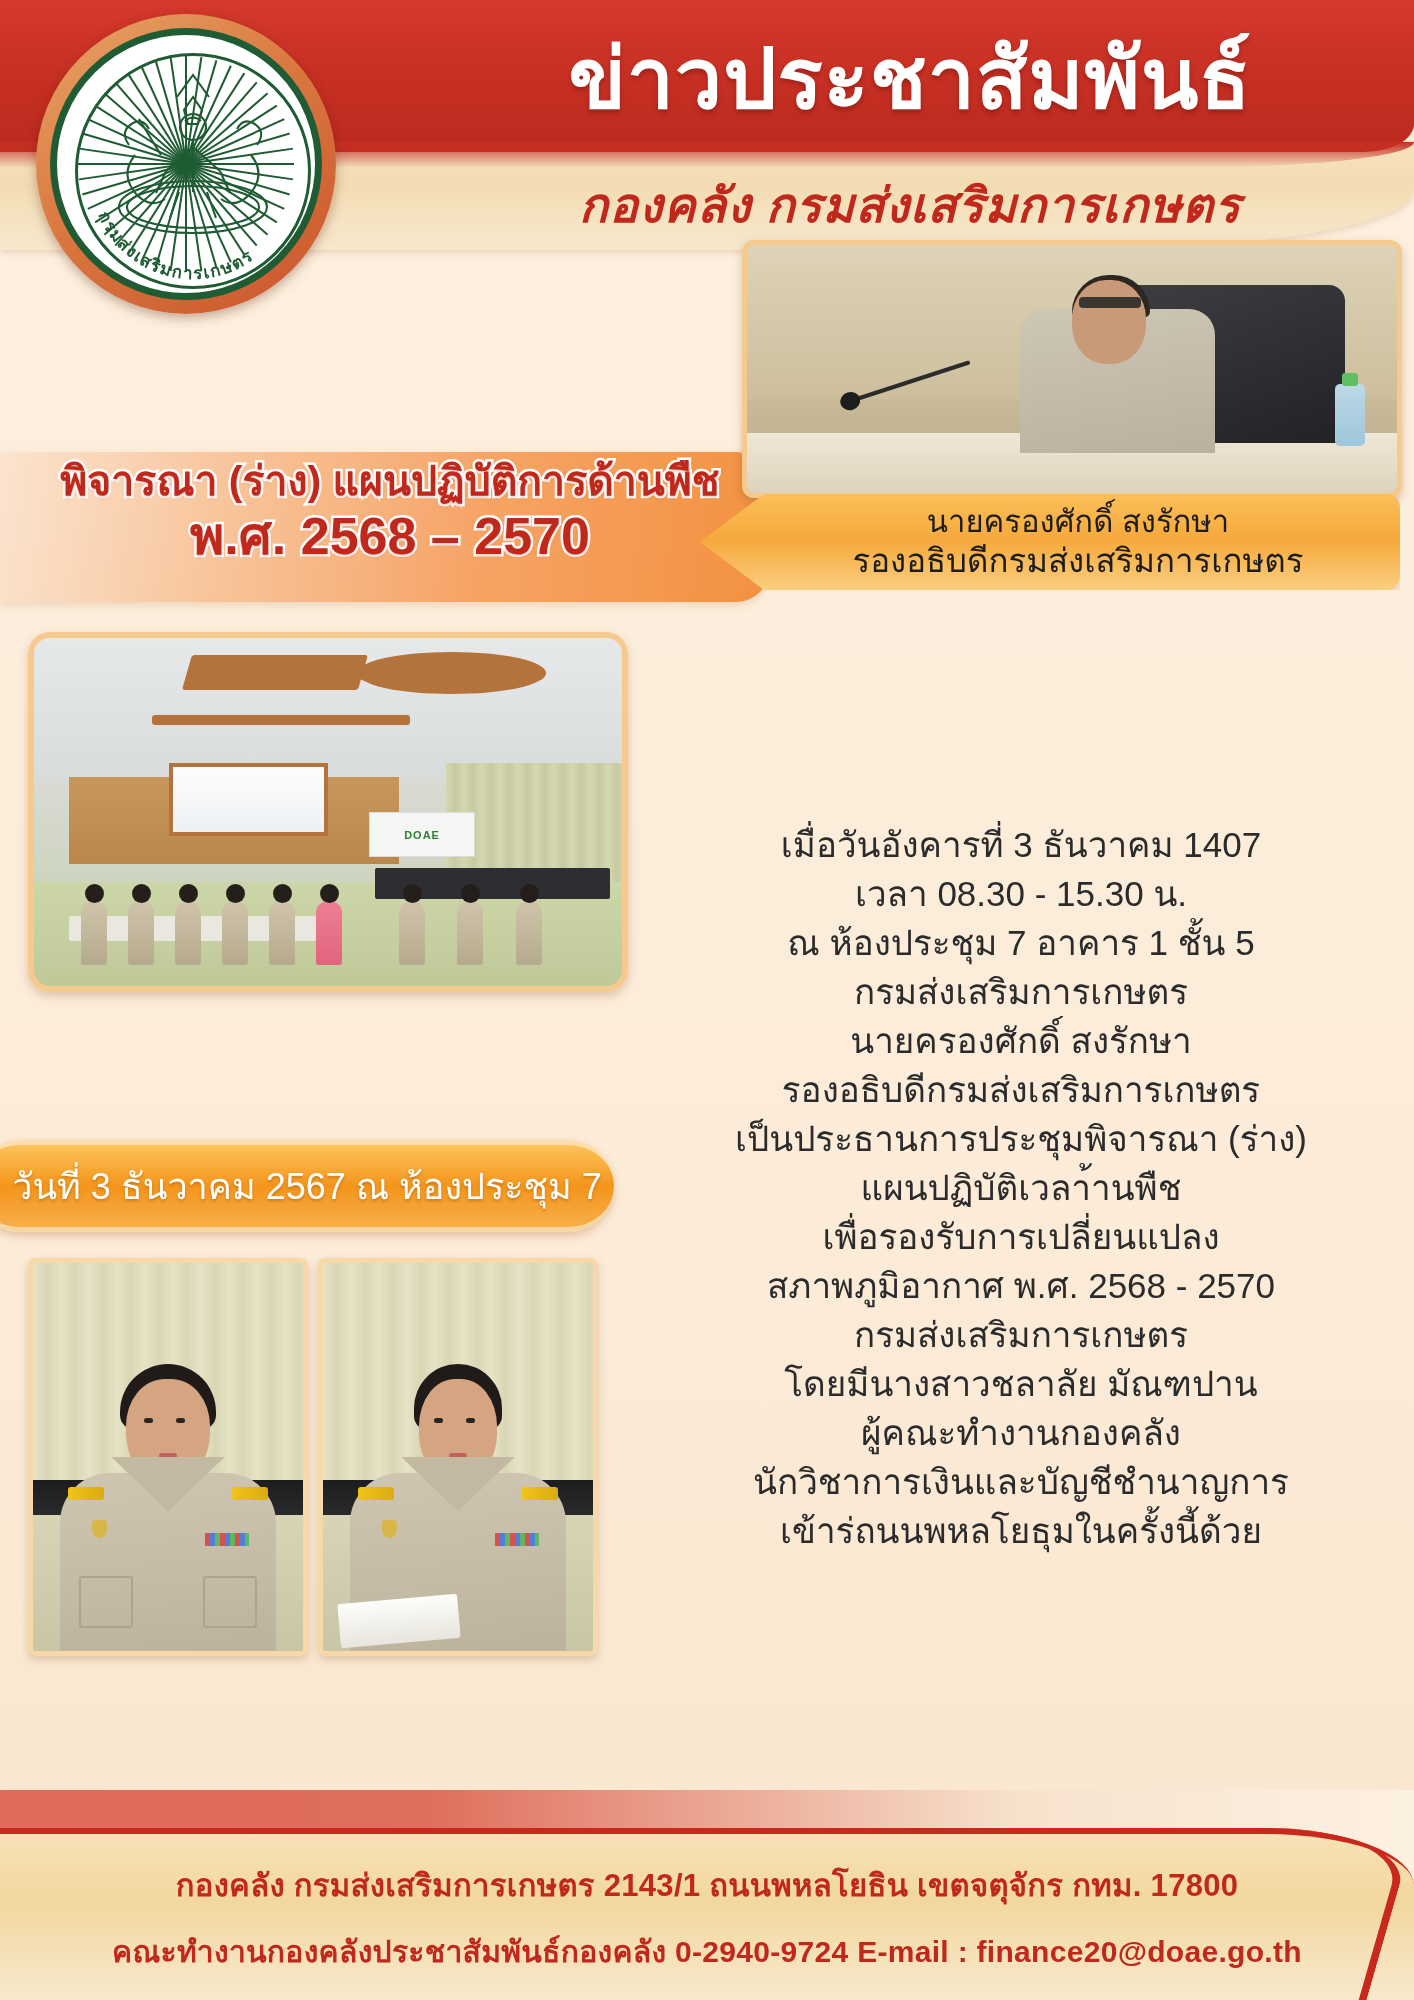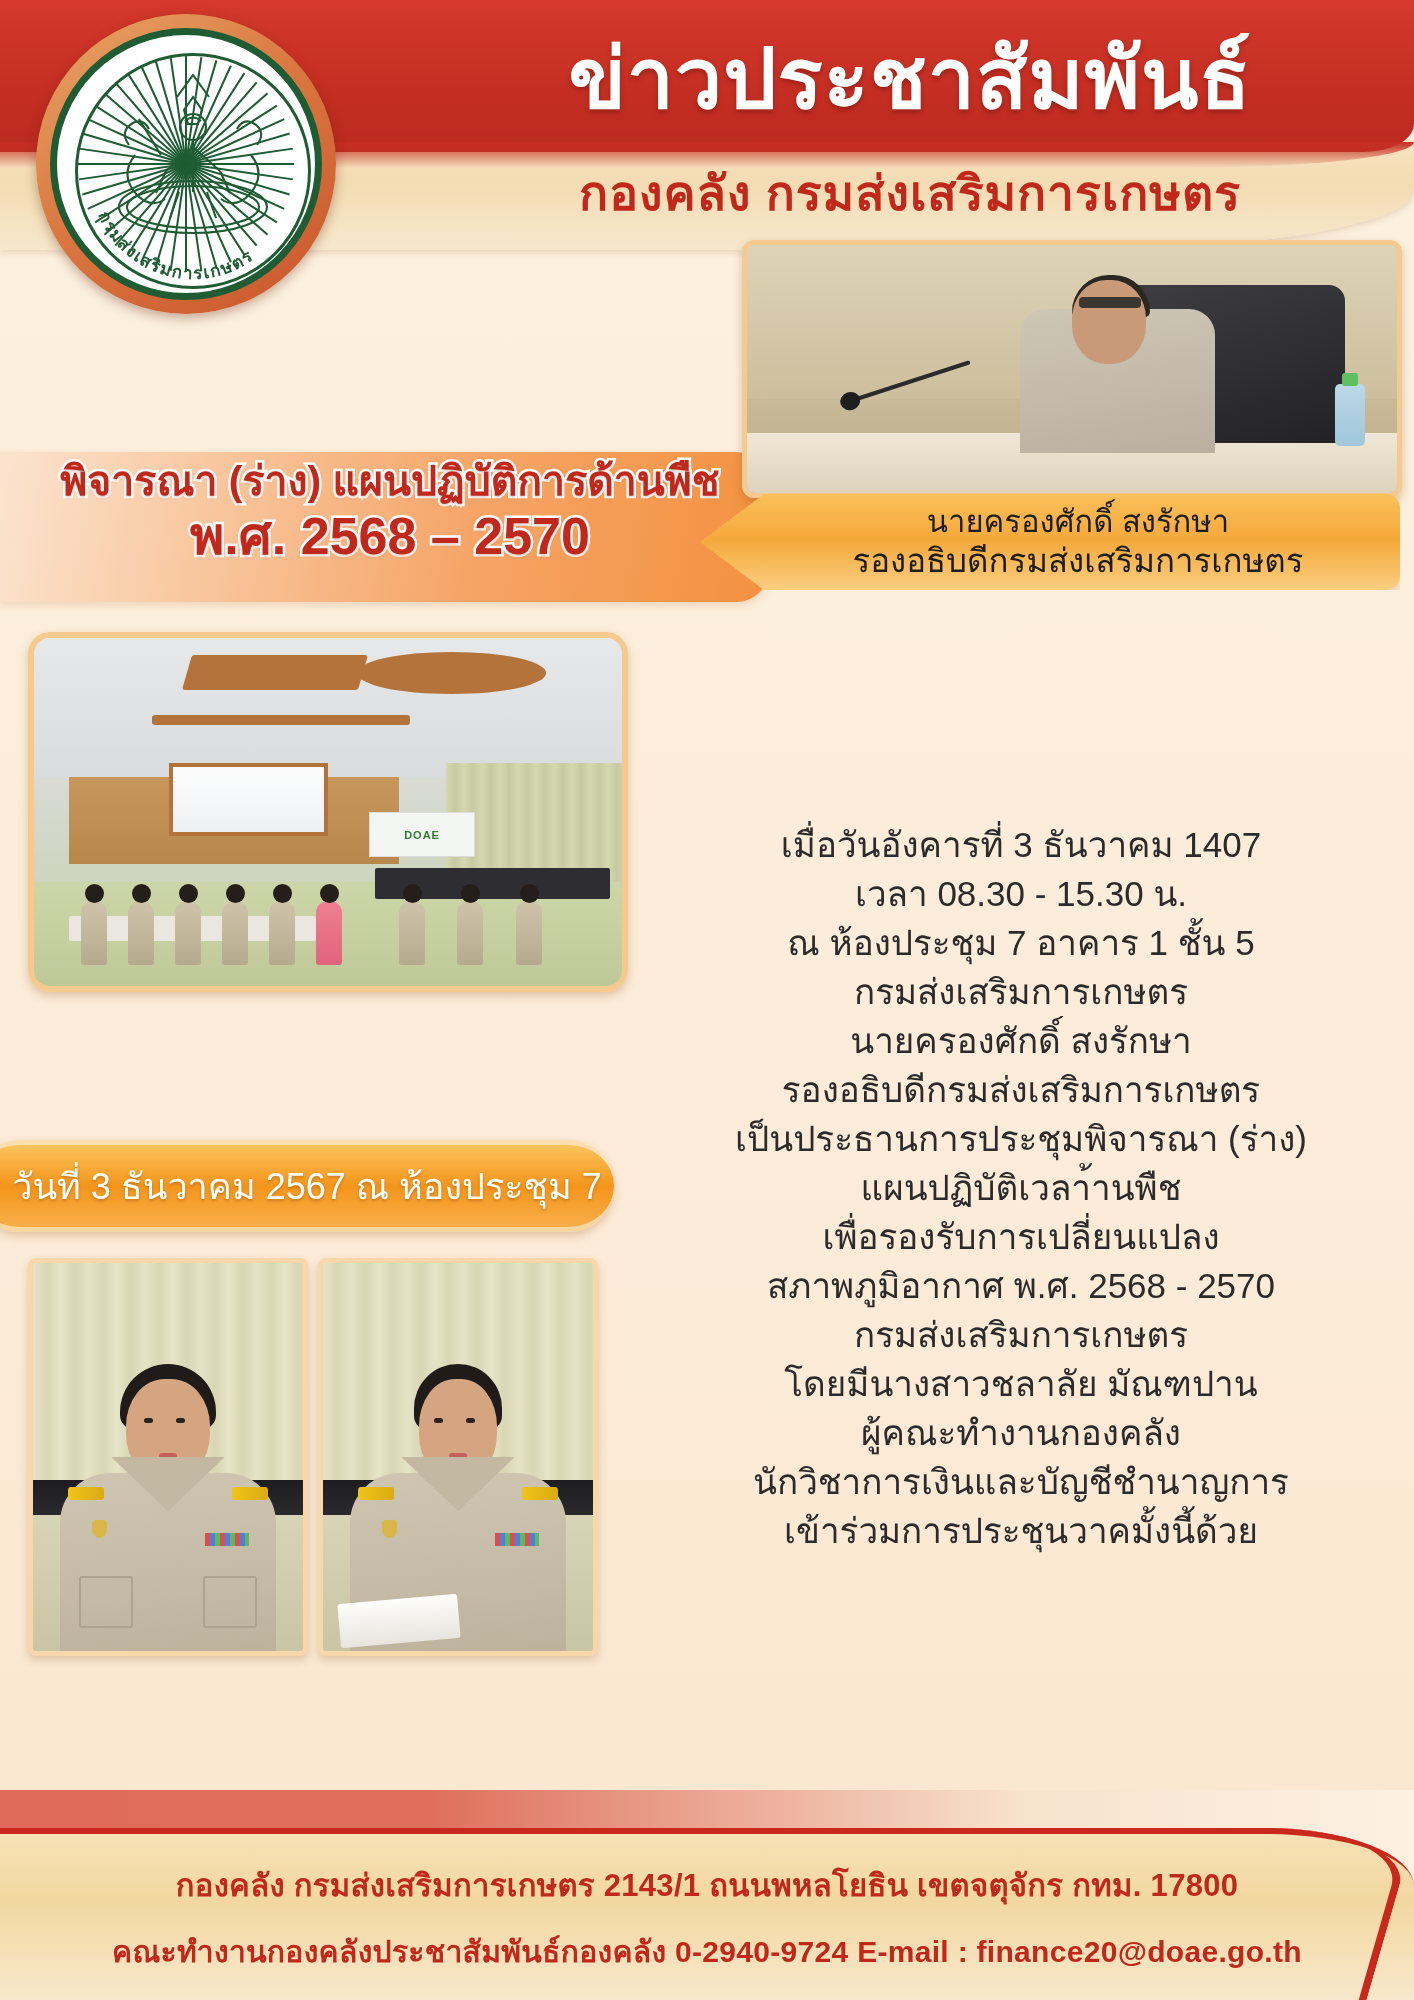--- a/index.html
+++ b/index.html
@@ -39,25 +39,25 @@
   }
   .header-title {
     position:absolute; left:420px; top:12px; width:980px; height:132px;
     display:flex; align-items:center; justify-content:center;
     color:#ffffff;
     font-size:84px; font-weight:bold; letter-spacing:1px;
     text-shadow:0 3px 5px rgba(80,10,0,.35);
     z-index:5; white-space:nowrap;
   }
   .header-sub {
-    position:absolute; left:420px; top:150px; width:980px; height:86px;
+    position:absolute; left:420px; top:162px; width:980px; height:86px;
     display:flex; align-items:center; justify-content:center;
     color:#c0281c;
     font-size:48px; font-weight:bold; letter-spacing:1px;
-    z-index:6; white-space:nowrap;
+    z-index:6; white-space:nowrap;font-style:italic;
   }
 
   
   .seal-wrap {
     position:absolute; left:36px; top:14px; width:300px; height:300px; z-index:8;
   }
   .seal-outer {
     position:absolute; inset:0; border-radius:50%;
     background:linear-gradient(145deg,#e8a567 0%,#d9763f 48%,#c9552c 100%);
     box-shadow:0 4px 12px rgba(90,30,10,.35);
@@ -462,21 +462,21 @@
       <p>นายครองศักดิ์ สงรักษา</p>
       <p>รองอธิบดีกรมส่งเสริมการเกษตร</p>
       <p>เป็นประธานการประชุมพิจารณา (ร่าง)</p>
       <p>แผนปฏิบัติเวลา้านพืช</p>
       <p>เพื่อรองรับการเปลี่ยนแปลง</p>
       <p>สภาพภูมิอากาศ พ.ศ. 2568 - 2570</p>
       <p>กรมส่งเสริมการเกษตร</p>
       <p>โดยมีนางสาวชลาลัย มัณฑปาน</p>
       <p>ผู้คณะทำงานกองคลัง</p>
       <p>นักวิชาการเงินและบัญชีชำนาญการ</p>
-      <p>เข้าร่วมการประชุนวาคมั้งนี้ด้วย</p>
+      <p>เข้าร่ถนนพหลโยธุมในครั้งนี้ด้วย</p>
     </div>
 
 
   <div class="footer-red"></div>
   <div class="footer-cream">
     <div class="footer-line">กองคลัง กรมส่งเสริมการเกษตร 2143/1 ถนนพหลโยธิน เขตจตุจักร กทม. 17800</div>
     <div class="footer-line l2">คณะทำงานกองคลังประชาสัมพันธ์กองคลัง 0-2940-9724 E-mail : finance20@doae.go.th</div>
   </div>
 
 </div>

